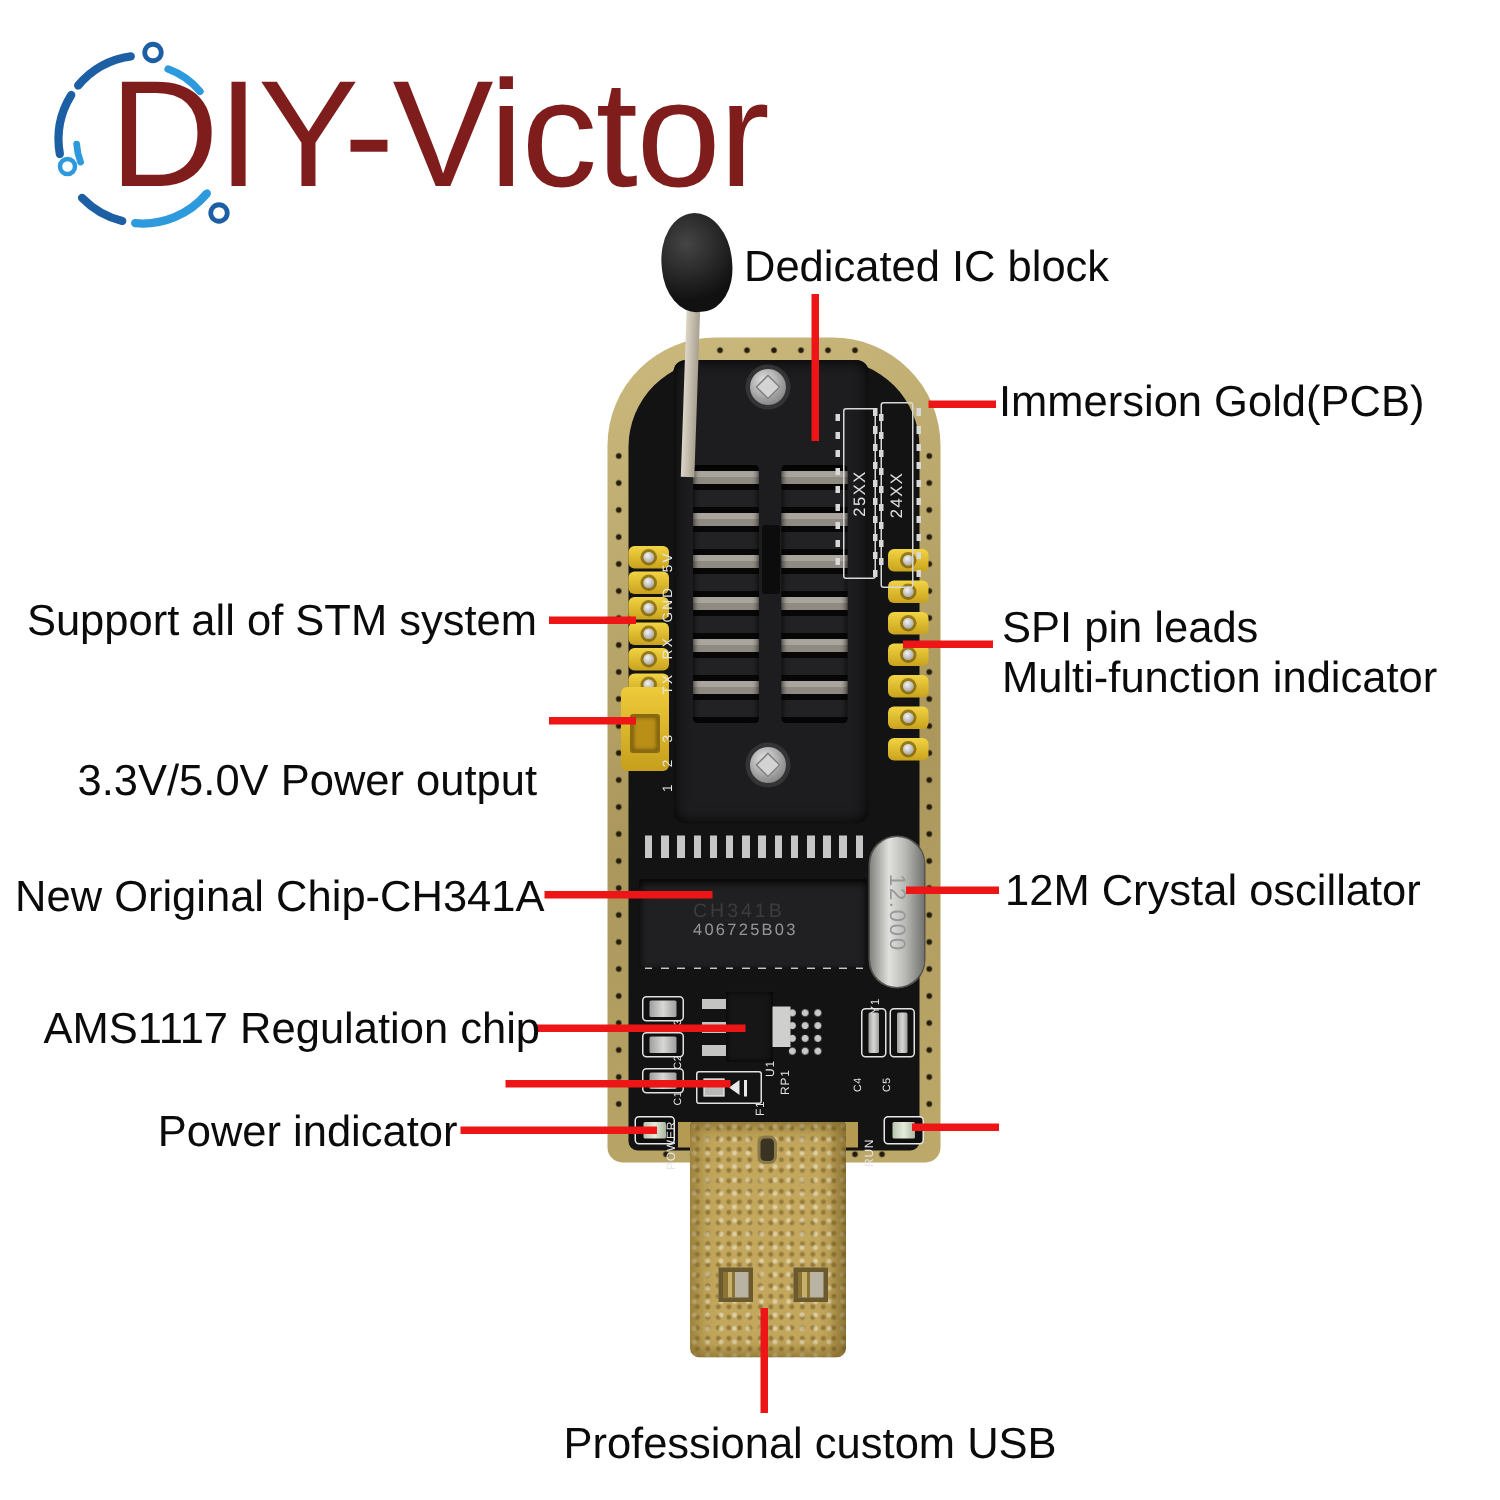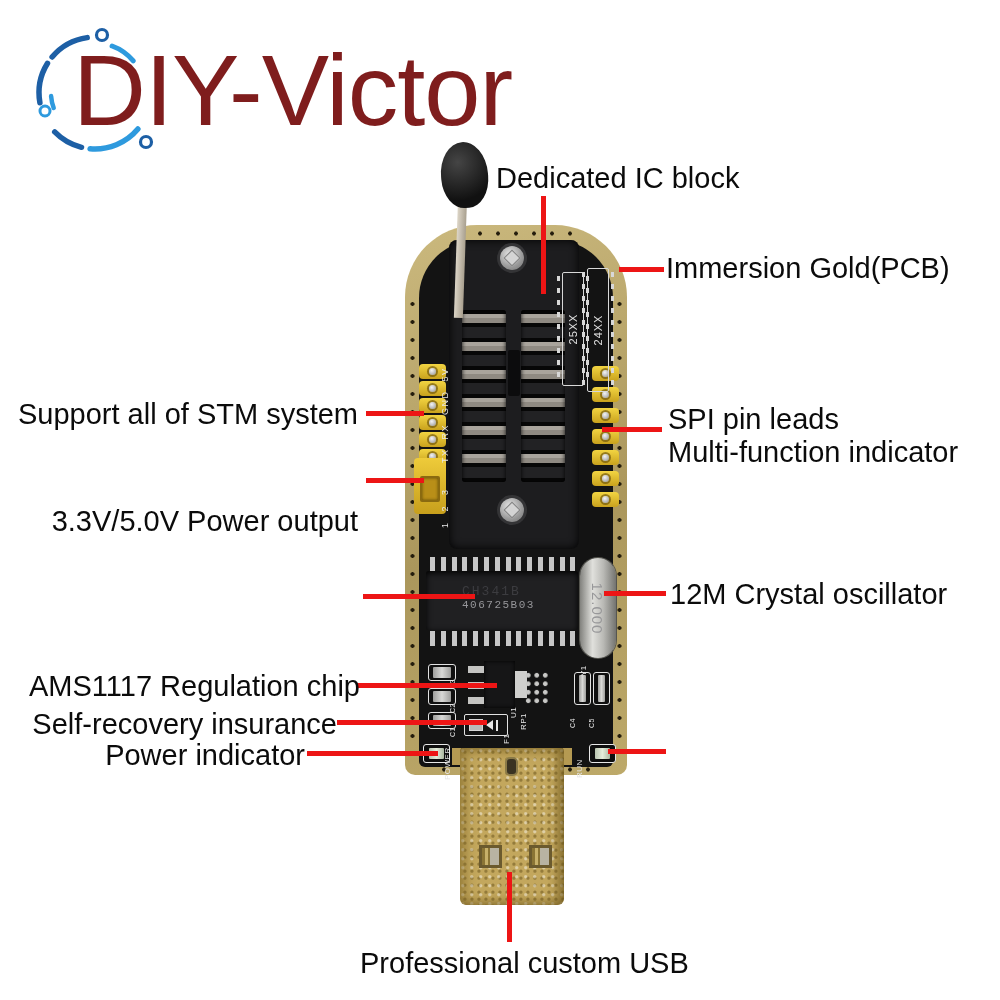--- a/index.html
+++ b/index.html
@@ -54,23 +54,23 @@
       line-height:8px;color:#e6e6e6;letter-spacing:.5px;white-space:nowrap;z-index:6;}
   .fp{position:absolute;width:20px;border:1.5px solid #d8d8d8;border-radius:2px;z-index:4;
       display:flex;align-items:center;justify-content:center;}
   .fp span{transform:rotate(-90deg);font-size:11px;color:#e0e0e0;letter-spacing:1px;white-space:nowrap;}
   .fp::before,.fp::after{content:"";position:absolute;top:3px;bottom:3px;width:3px;
       background:repeating-linear-gradient(180deg,#d8d8d8 0 5px,transparent 5px 12px);}
   .fp::before{left:-6px;} .fp::after{right:-6px;}
   
   .chip-pins{position:absolute;left:430px;width:146px;height:15px;z-index:3;
       background:repeating-linear-gradient(90deg,#c6c6c6 0 5px,transparent 5px 10.8px);}
-  .chip{position:absolute;left:426px;top:571px;width:152px;height:59px;background:#202022;
+  .chip{position:absolute;left:426px;top:586px;width:152px;height:59px;background:#202022;
       border-radius:2px;z-index:4;box-shadow:inset 0 2px 6px #000;
-      padding:13px 0 0 36px;box-sizing:border-box;font-family:Liberation Mono, monospace;}
+      padding:13px 0 0 36px;box-sizing:border-box;}
   .chip .m1{font-size:13px;color:#3c3c40;letter-spacing:2px;}
   .chip .m2{font-size:11px;color:#96969a;letter-spacing:1.5px;}
   .crystal{position:absolute;left:580px;top:558px;width:36px;height:100px;z-index:4;
       border-radius:18px;display:flex;align-items:center;justify-content:center;
       background:linear-gradient(90deg,#82827e,#e0e0dc 35%,#b9b9b5 65%,#73736f);
       box-shadow:0 0 0 1px #55554f;}
   .crystal span{transform:rotate(90deg);font-size:15px;color:#98989a;letter-spacing:1px;white-space:nowrap;}
   .reg-body{position:absolute;left:484px;top:661px;width:31px;height:47px;background:#161617;z-index:4;
       box-shadow:inset 0 0 4px #000;}
   .reg-tab{position:absolute;left:515px;top:671px;width:12px;height:27px;background:#cfcfcd;z-index:4;}
@@ -233,19 +233,19 @@
   <div class="rl" style="left:507px;top:872px;width:5px;height:70px;"></div>
 
   <div class="lbl" style="left:496px;top:162px;">Dedicated IC block</div>
   <div class="lbl" style="left:666px;top:252px;">Immersion Gold(PCB)</div>
   <div class="lbl" style="right:642px;top:398px;">Support all of STM system</div>
   <div class="lbl" style="right:642px;top:465px;margin-top:40px;">3.3V/5.0V Power output</div>
   <div class="lbl" style="left:668px;top:403px;line-height:33px;">
     <div>SPI pin leads</div>
     <div>Multi-function indicator</div>
   </div>
+  <div class="lbl" style="right:637px;top:582px;">New Original Chip-CH341A</div>
   <div class="lbl" style="left:670px;top:578px;">12M Crystal oscillator</div>
   <div class="lbl" style="right:640px;top:670px;">AMS1117 Regulation chip</div>
-  <div class="lbl" style="right:663px;top:708px;">Self-recovery insurance</div>
   <div class="lbl" style="right:695px;top:739px;">Power indicator</div>
-  <div class="lbl" style="left:360px;width:360px;top:947px;">Professional custom USB</div>
+  <div class="lbl" style="left:360px;width:360px;text-align:center;top:947px;">Professional custom USB</div>
 
 </div>
 
 </body></html>

